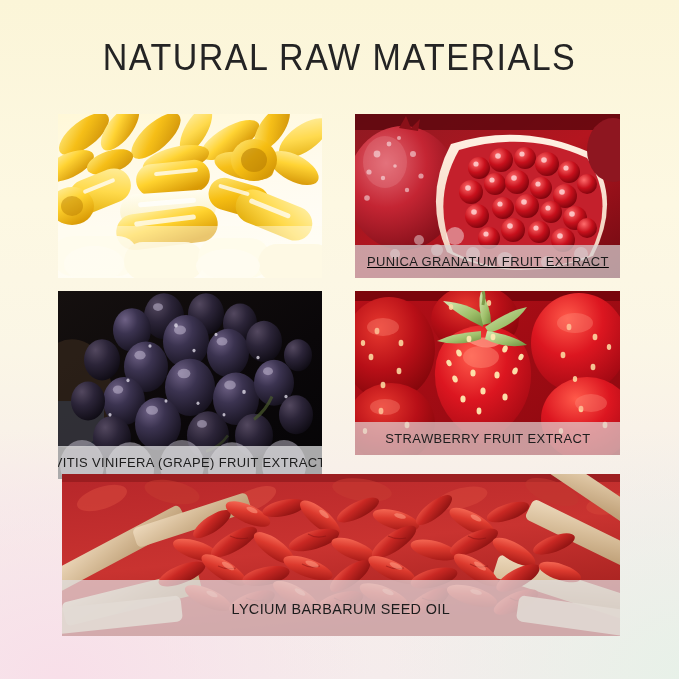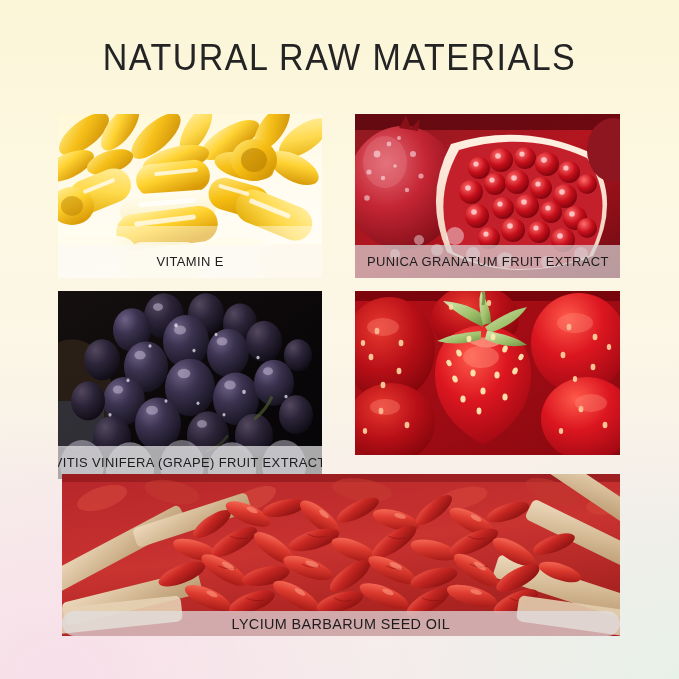--- a/index.html
+++ b/index.html
@@ -60,40 +60,40 @@
     position: absolute;
     left: 0;
     right: 0;
     bottom: 0;
     height: 33px;
     background: rgba(233,232,233,0.62);
     display: flex;
     align-items: center;
     justify-content: center;
   }
-  .label-band.tall { height: 25px; border-radius: 17px; }
+  .label-band.tall { height: 56px; }
   .label-text {
     font-size: 13.5px;
     letter-spacing: 0.4px;
     color: #1d1d1d;
     white-space: nowrap;
     transform: scaleX(0.96);
   }
   .label-text.big { font-size: 15px; }
 
   
   #card-vitamin-e     { left: 58px;  top: 114px; width: 264px; height: 164px; }
   #card-punica        { left: 355px; top: 114px; width: 265px; height: 164px; }
   #card-vitis         { left: 58px;  top: 291px; width: 264px; height: 188px; }
   #card-strawberry    { left: 355px; top: 291px; width: 265px; height: 164px; }
   #card-lycium        { left: 62px;  top: 474px; width: 558px; height: 162px; }
 
   
   #card-vitamin-e .label-band { background: rgba(252,250,243,0.70); }
-  #card-punica .label-band    { background: rgba(214,210,212,0.72); }
+  #card-punica .label-band    { background: rgba(214,210,212,0.72); text-decoration: underline; }
   #card-vitis .label-band     { background: rgba(226,226,228,0.74); }
   #card-strawberry .label-band{ background: rgba(226,214,214,0.70); }
   #card-lycium .label-band    { background: rgba(224,222,224,0.72); }
 </style>
 </head>
 <body>
 
 <div id="poster">
 
   <div class="title">NATURAL RAW MATERIALS</div>
@@ -170,23 +170,20 @@
         <rect x="-6" y="122" width="86" height="40" rx="20" fill="#FFFCEC"></rect>
         <rect x="66" y="128" width="80" height="38" rx="19" fill="#FEF7DC"></rect>
         <rect x="140" y="124" width="72" height="40" rx="20" fill="#FFFBE6"></rect>
         <rect x="200" y="130" width="76" height="38" rx="19" fill="#FDF6D8"></rect>
         <ellipse cx="36" cy="150" rx="30" ry="18" fill="#FFFDF4" opacity="0.85"></ellipse>
         <ellipse cx="170" cy="152" rx="32" ry="17" fill="#FFFDF4" opacity="0.8"></ellipse>
       </g>
       <rect x="0" y="112" width="264" height="52" fill="#FFFDF0" opacity="0.45"></rect>
     </svg>
 
-    <div class="label-band">
-      <span class="label-text">VITAMIN E</span>
-    </div>
   </div>
 
   <div class="card" id="card-punica">
     <svg class="photo" viewBox="0 0 265 164" preserveAspectRatio="none">
       <defs>
         <linearGradient id="pgBg" x1="0" y1="0" x2="1" y2="1">
           <stop offset="0%" stop-color="#8E1A22"></stop>
           <stop offset="50%" stop-color="#B4151F"></stop>
           <stop offset="100%" stop-color="#6E0A12"></stop>
         </linearGradient>
@@ -475,20 +472,23 @@
       </g>
 
       <g fill="#FF8E7C" opacity="0.35">
         <ellipse cx="28" cy="36" rx="16" ry="9"></ellipse>
         <ellipse cx="220" cy="32" rx="18" ry="10"></ellipse>
         <ellipse cx="30" cy="116" rx="15" ry="8"></ellipse>
         <ellipse cx="236" cy="112" rx="16" ry="9"></ellipse>
       </g>
     </svg>
 
+    <div class="label-band">
+      <span class="label-text">STRAWBERRY FRUIT EXTRACT</span>
+    </div>
   </div>
 
   <div class="card" id="card-lycium">
     <svg class="photo" viewBox="0 0 558 162" preserveAspectRatio="none">
       <defs>
         <linearGradient id="gjBg" x1="0" y1="0" x2="0.4" y2="1">
           <stop offset="0%" stop-color="#B6262A"></stop>
           <stop offset="55%" stop-color="#C93330"></stop>
           <stop offset="100%" stop-color="#A5211F"></stop>
         </linearGradient>

